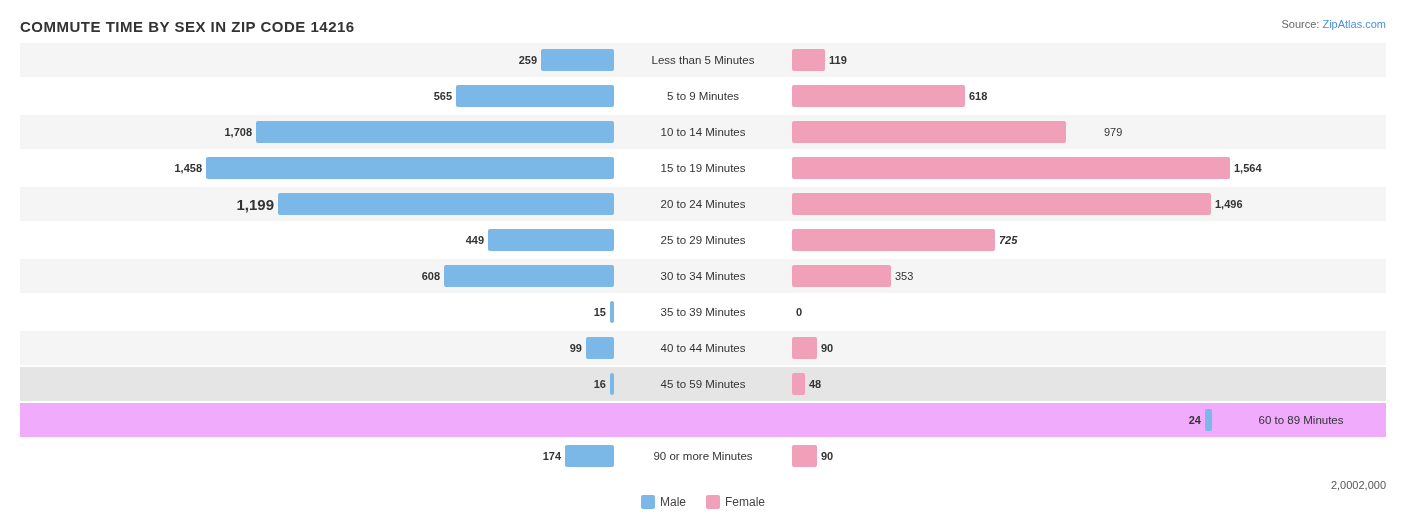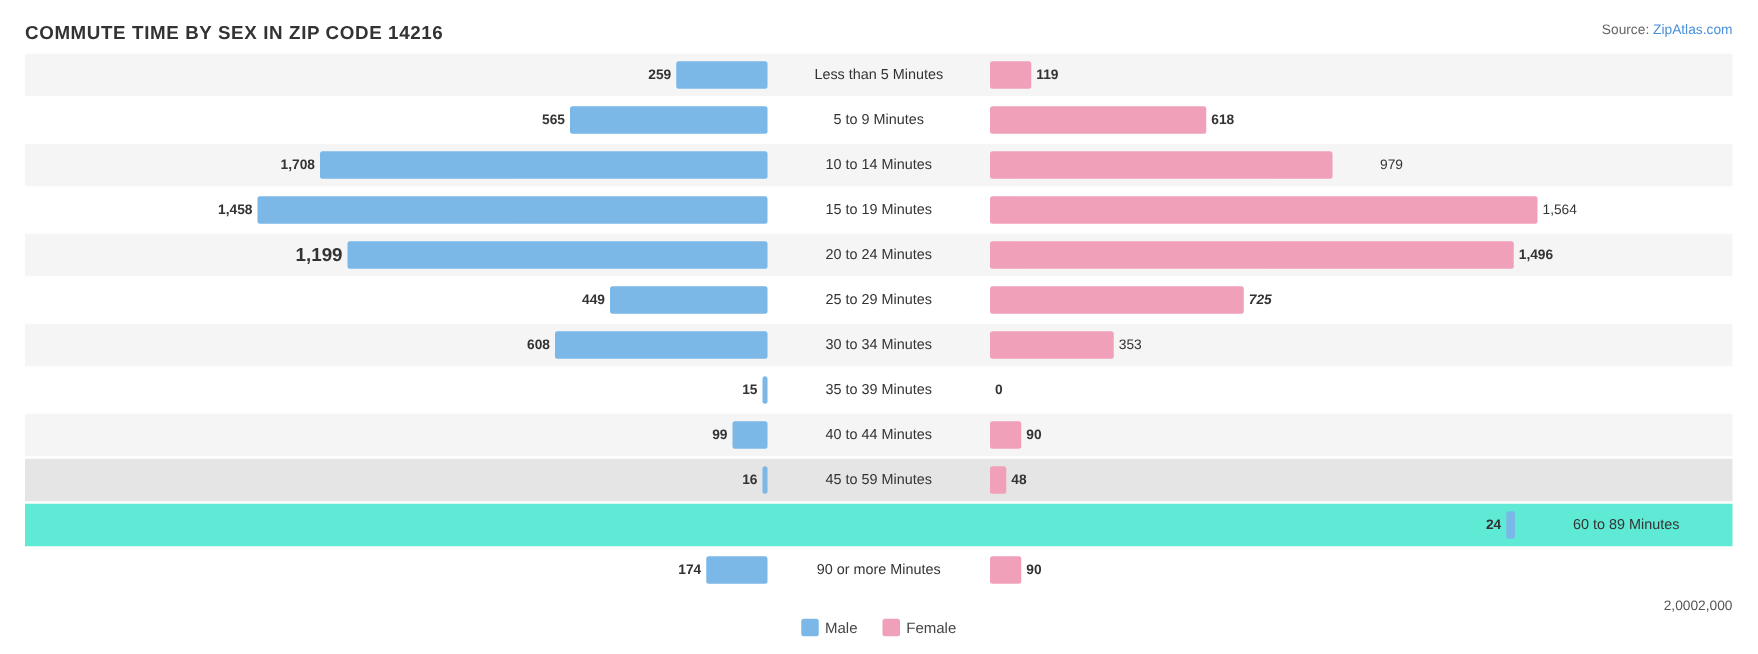--- a/index.html
+++ b/index.html
@@ -167,21 +167,21 @@
     </div>
       <div class="bar-row" style="background: rgb(255, 255, 255);">
       <div class="bar-row-inner">
         <div class="left-half">
           <span style="position:absolute; right:416px; font-size:11px; font-weight:bold; color:#333; white-space:nowrap;">1,458</span>
           <div style="width:408px; height:22px; background:#7bb8e8; border-radius:2px; position:absolute; right:4px;"></div>
         </div>
         <div class="mid-label">15 to 19 Minutes</div>
         <div class="right-half">
           <div style="width:438px; height:22px; background:#f0a0b8; border-radius:2px; position:absolute; left:4px;"></div>
-          <span style="position:absolute; left:446px; font-size:11px; font-weight:normal; color:#333; white-space:nowrap;">1,564</span>
+          <span style="position:absolute; left:446px; font-size:11px; font-weight:bold; color:#333; white-space:nowrap;">1,564</span>
         </div>
       </div>
     </div>
       <div class="bar-row" style="background: rgb(245, 245, 245);">
       <div class="bar-row-inner">
         <div class="left-half">
           <span style="position:absolute; right:344px; font-size:15px; font-weight:bold; color:#333; white-space:nowrap;">1,199</span>
           <div style="width:336px; height:22px; background:#7bb8e8; border-radius:2px; position:absolute; right:4px;"></div>
         </div>
         <div class="mid-label">20 to 24 Minutes</div>
@@ -249,21 +249,21 @@
           <span style="position:absolute; right:12px; font-size:11px; font-weight:bold; color:#333; white-space:nowrap;">16</span>
           <div style="width:4px; height:22px; background:#7bb8e8; border-radius:2px; position:absolute; right:4px;"></div>
         </div>
         <div class="mid-label">45 to 59 Minutes</div>
         <div class="right-half">
           <div style="width:13px; height:22px; background:#f0a0b8; border-radius:2px; position:absolute; left:4px;"></div>
           <span style="position:absolute; left:21px; font-size:11px; font-weight:bold; color:#333; white-space:nowrap;">48</span>
         </div>
       </div>
     </div>
-      <div class="bar-row" style="background: #5eead4;">
+      <div class="bar-row" style="background: #f0abfc;">
       <div class="bar-row-inner">
         <div class="left-half">
           <span style="position:absolute; right:15px; font-size:11px; font-weight:bold; color:#333; white-space:nowrap;">24</span>
           <div style="width:7px; height:22px; background:#7bb8e8; border-radius:2px; position:absolute; right:4px;"></div>
         </div>
         <div class="mid-label">60 to 89 Minutes</div>
       </div>
     </div>
       <div class="bar-row" style="background: rgb(255, 255, 255);">
       <div class="bar-row-inner">

